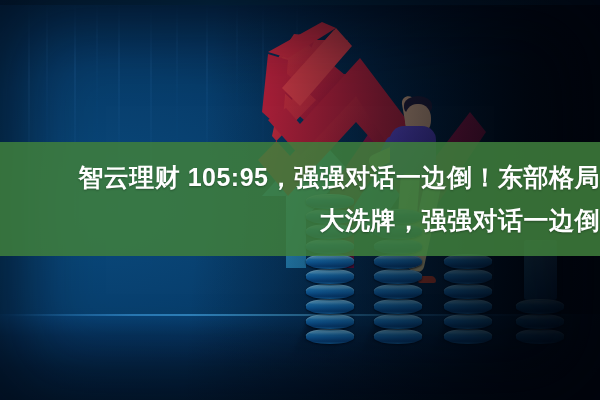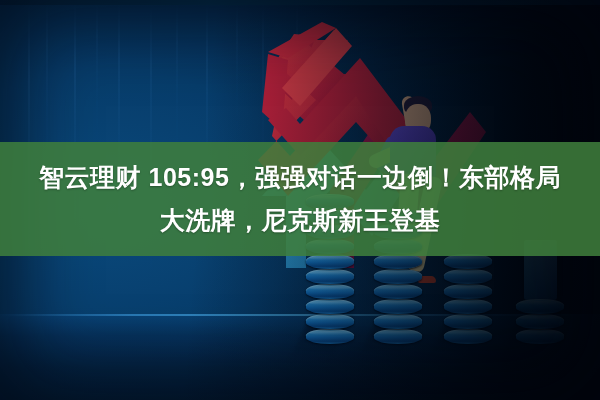--- a/index.html
+++ b/index.html
@@ -146,21 +146,21 @@
   }
 
   
   .band {
     position: absolute;
     left: 0; top: 142px;
     width: 600px; height: 114px;
     background: rgba(63,127,60,.86);
     display: flex;
     flex-direction: column;
-    align-items: center;
+    align-items: flex-end;
     justify-content: center;
   }
   .band-line {
     color: #ffffff;
     font-size: 25px;
     font-weight: bold;
     line-height: 43px;
     letter-spacing: .5px;
     white-space: nowrap;
     text-shadow: 0 1px 2px rgba(0,0,0,.30);
@@ -286,16 +286,16 @@
     <div class="coin" style="left:0;bottom:15px; width:48px;height:15px;"></div>
     <div class="coin" style="left:0;bottom:30px; width:48px;height:15px;"></div>
   </div>
 
   <div class="bg-darkright"></div>
   <div class="bg-topstrip"></div>
   <div class="bg-vignette"></div>
 
   <div class="band">
     <div class="band-line">智云理财 105:95，强强对话一边倒！东部格局</div>
-    <div class="band-line">大洗牌，尼克斯新王登基</div>
+    <div class="band-line">大洗牌，强强对话一边倒</div>
   </div>
 
 </div>
 
 </body></html>

